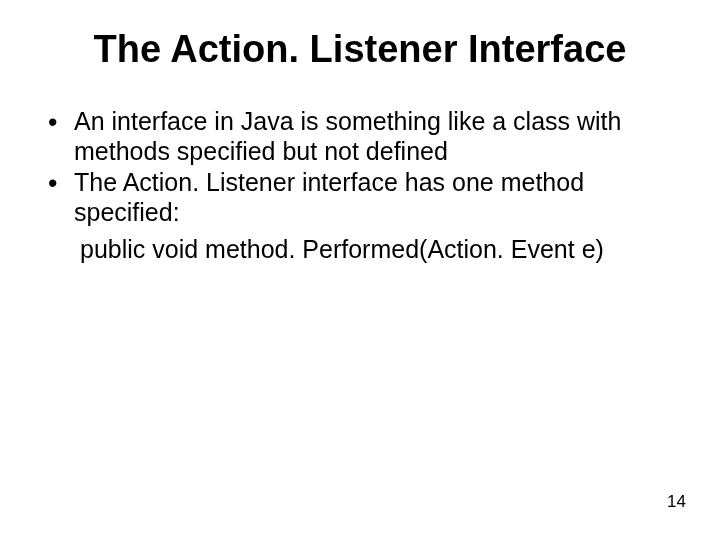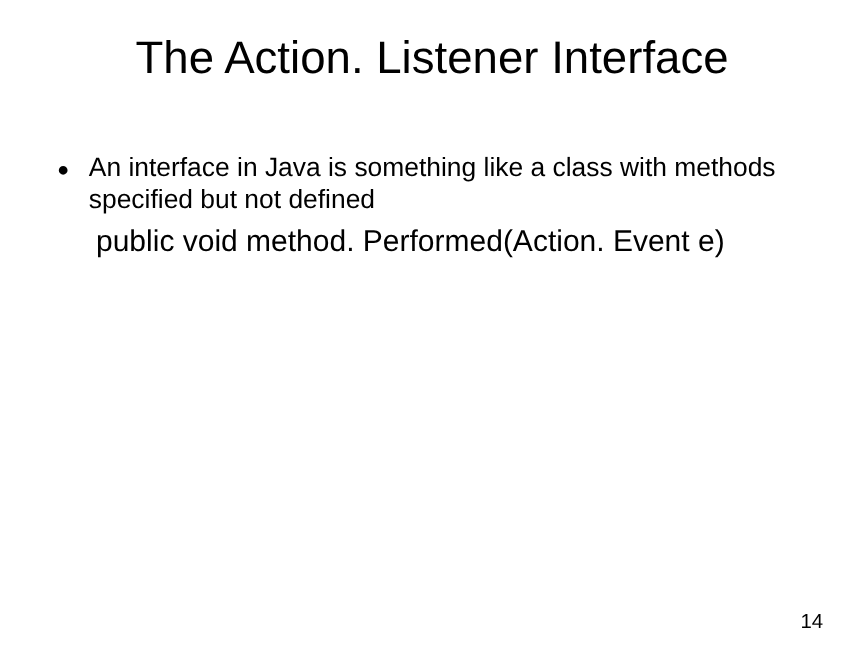--- a/index.html
+++ b/index.html
@@ -18,60 +18,61 @@
     }
     .slide {
       width: 100%;
       height: 100%;
       padding: 28px 38px 20px 38px;
       position: relative;
     }
     .title {
       font-size: 38px;
       text-align: center;
-      font-weight: normal;
-      margin-bottom: 56px;
+      font-weight: bold;
+      margin-bottom: 36px;
     }
     .content {
       padding-left: 6px;
     }
     ul {
       list-style: none;
     }
     li.bullet {
-      font-size: 22px;
+      font-size: 25px;
       line-height: 1.18;
       position: relative;
       padding-left: 30px;
       margin-bottom: 2px;
     }
     li.bullet::before {
       content: "•";
       position: absolute;
       left: 4px;
       top: 0;
       font-size: 27px;
     }
     .codeline {
       font-size: 25px;
       padding-left: 36px;
       margin-top: 8px;
     }
     .pagenum {
       position: absolute;
       right: 34px;
-      bottom: 12px;
+      bottom: 28px;
       font-size: 17px;
     }
   </style>
 </head>
 <body>
 
 <div class="slide">
   <h1 class="title">The Action. Listener Interface</h1>
   <div class="content">
     <ul>
       <li class="bullet">An interface in Java is something like a class with methods specified but not defined</li>
+      <li class="bullet">The Action. Listener interface has one method specified:</li>
     </ul>
     <div class="codeline">public void method. Performed(Action. Event e)</div>
   </div>
   <div class="pagenum">14</div>
 </div>
 
 </body></html>

